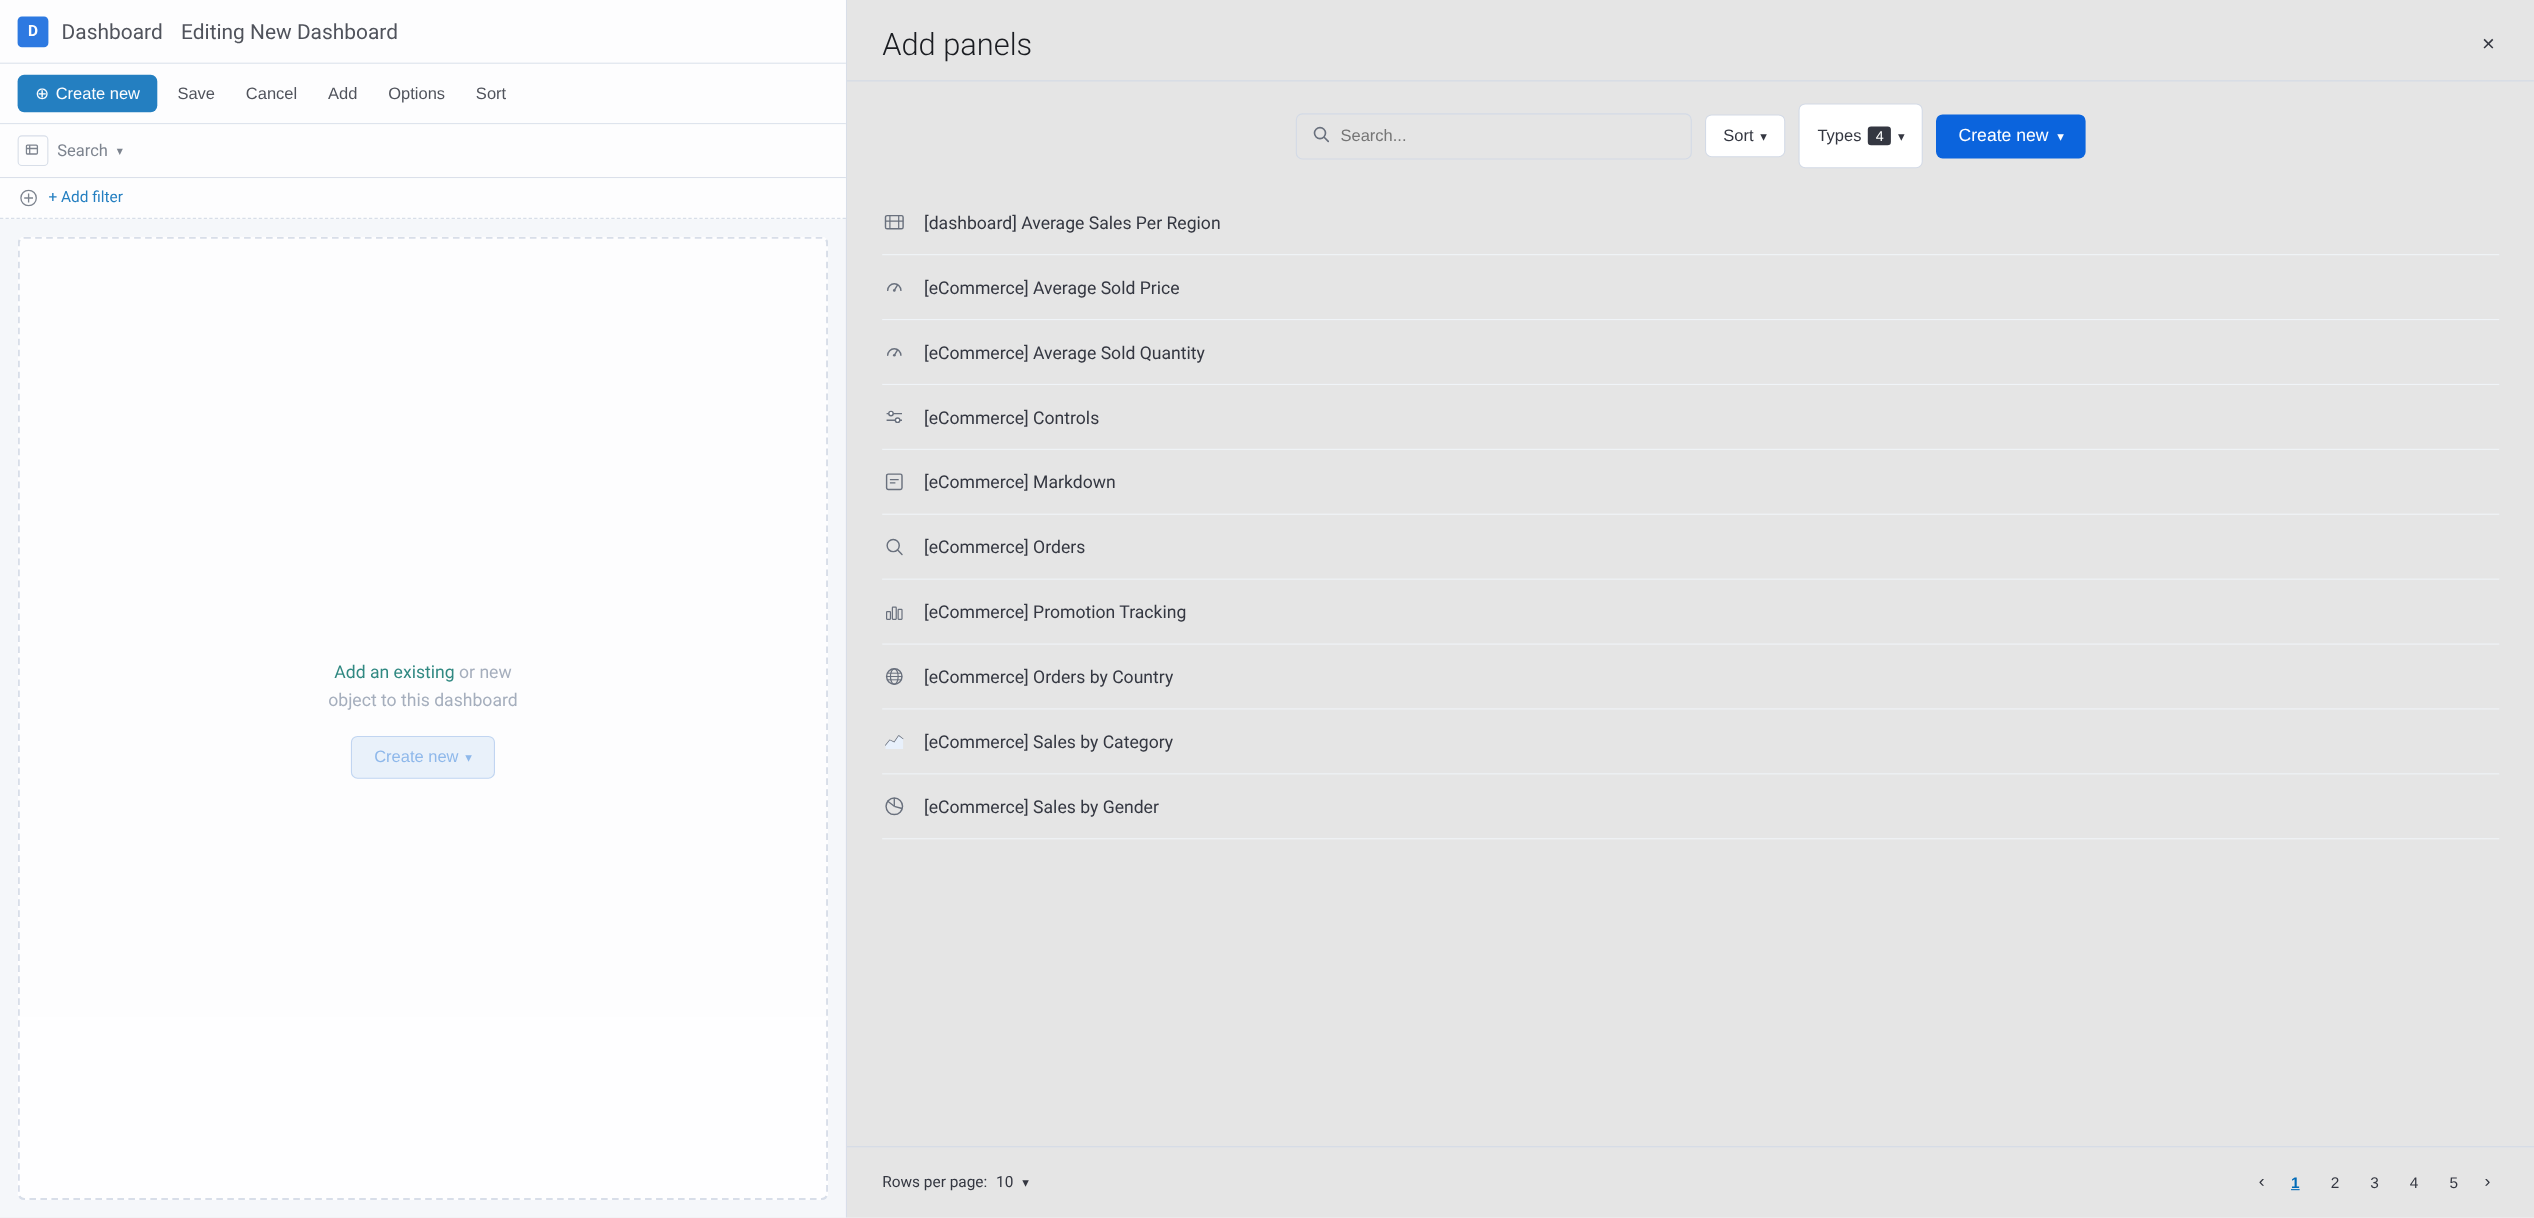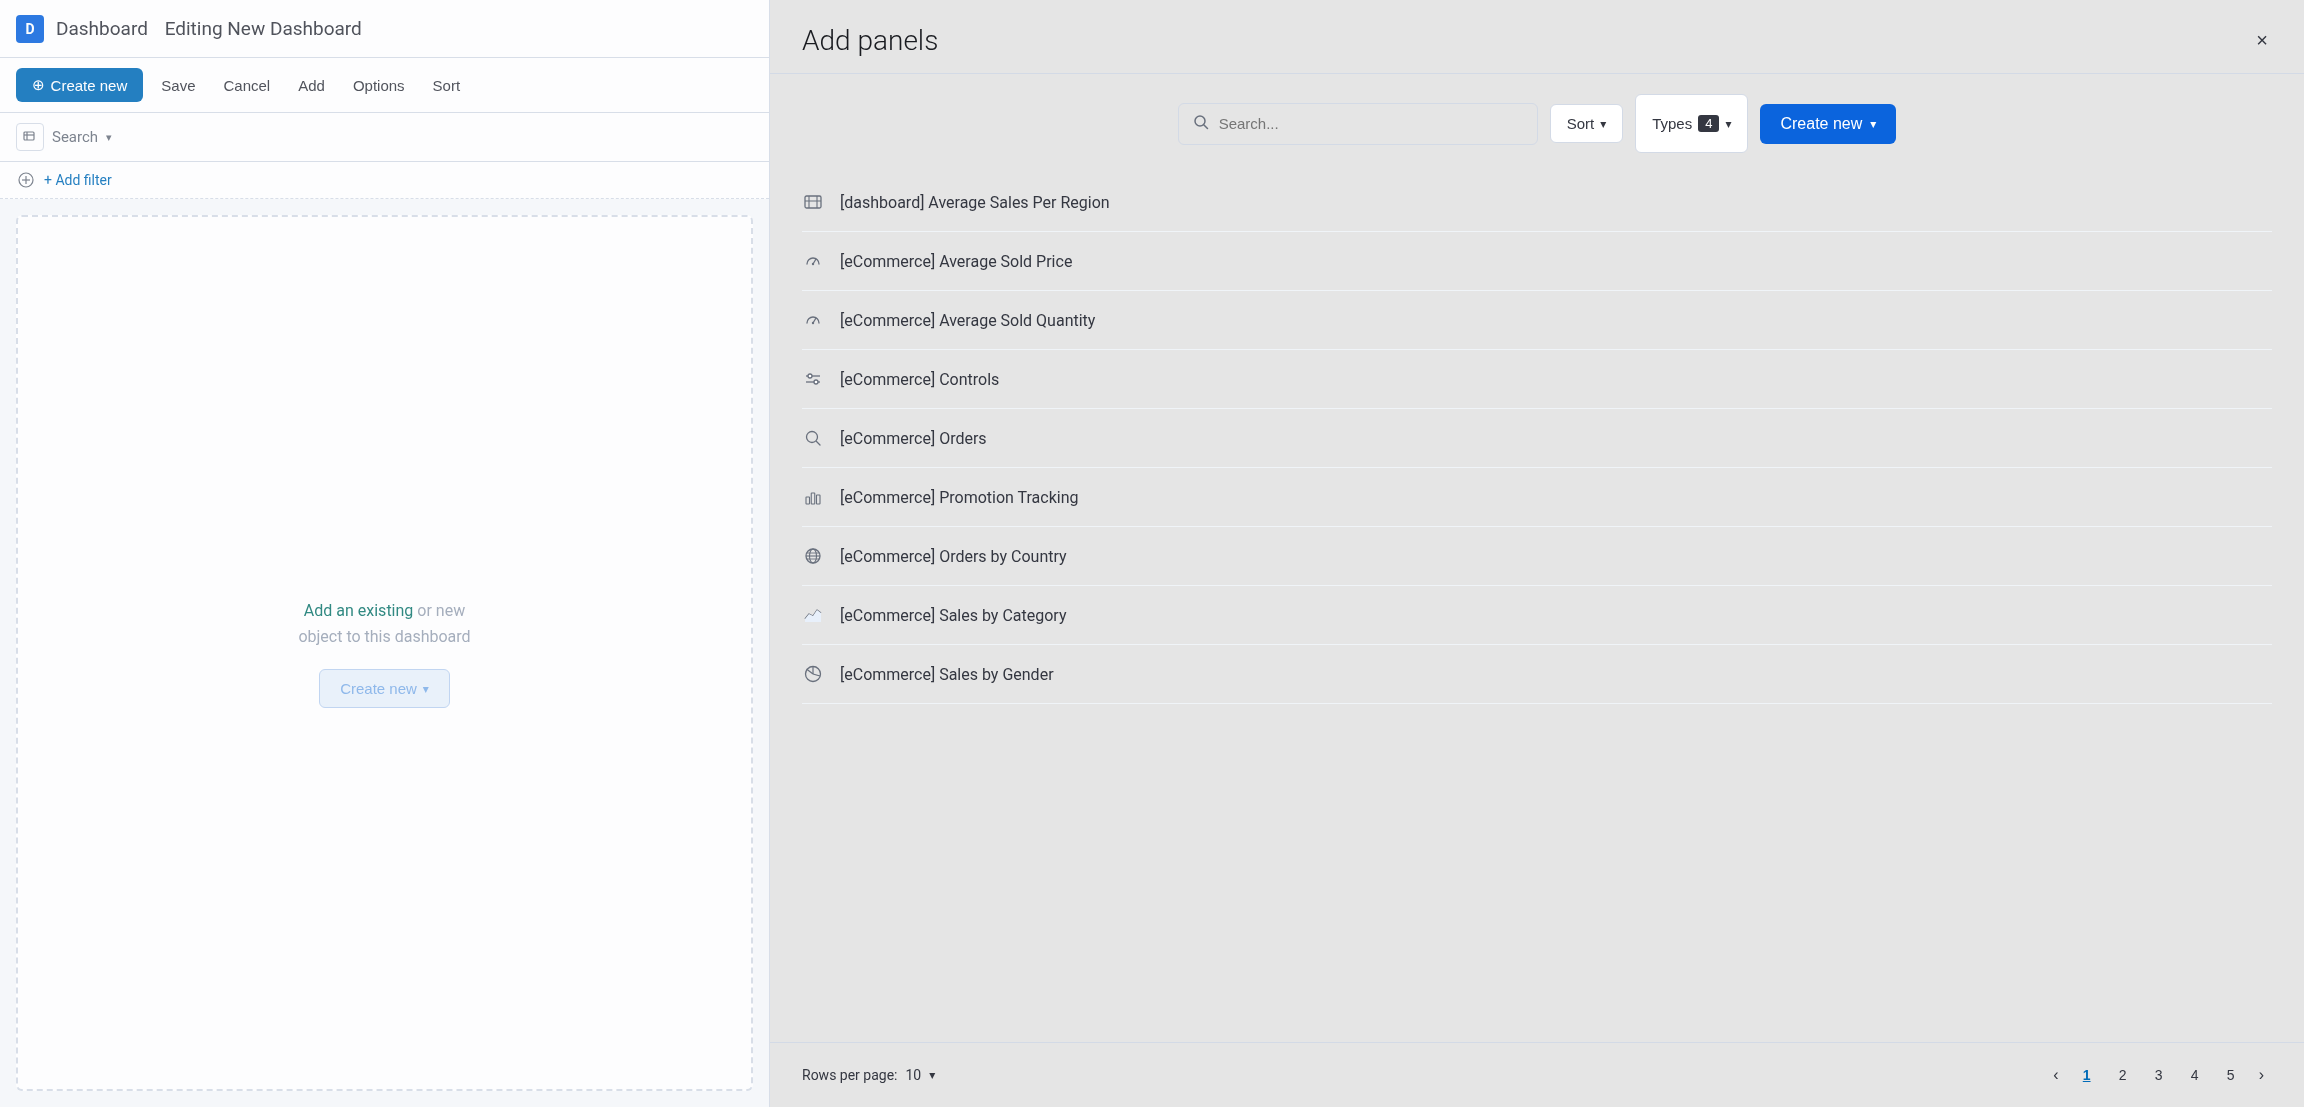--- a/index.html
+++ b/index.html
@@ -503,20 +503,30 @@
             <line x1="3" y1="13" x2="17" y2="13" stroke="#69707d" stroke-width="1.3"></line>
             <circle cx="7" cy="7" r="2" fill="white" stroke="#69707d" stroke-width="1.3"></circle>
             <circle cx="13" cy="13" r="2" fill="white" stroke="#69707d" stroke-width="1.3"></circle>
           </svg>
         </span>
         <span class="item-label">[eCommerce] Controls</span>
       </div>
       <div class="list-item">
         <span class="item-icon">
           <svg width="20" height="20" viewBox="0 0 20 20" fill="none">
+            <rect x="3" y="3" width="14" height="14" rx="1.5" stroke="#69707d" stroke-width="1.3"></rect>
+            <line x1="6" y1="8" x2="14" y2="8" stroke="#69707d" stroke-width="1.2"></line>
+            <line x1="6" y1="11" x2="11" y2="11" stroke="#69707d" stroke-width="1.2"></line>
+          </svg>
+        </span>
+        <span class="item-label">[eCommerce] Markdown</span>
+      </div>
+      <div class="list-item">
+        <span class="item-icon">
+          <svg width="20" height="20" viewBox="0 0 20 20" fill="none">
             <circle cx="9" cy="9" r="5.5" stroke="#69707d" stroke-width="1.3"></circle>
             <line x1="13.5" y1="13.5" x2="17" y2="17" stroke="#69707d" stroke-width="1.3" stroke-linecap="round"></line>
           </svg>
         </span>
         <span class="item-label">[eCommerce] Orders</span>
       </div>
       <div class="list-item">
         <span class="item-icon">
           <svg width="20" height="20" viewBox="0 0 20 20" fill="none">
             <rect x="3" y="10" width="3.5" height="7" rx="0.5" stroke="#69707d" stroke-width="1.1"></rect>

